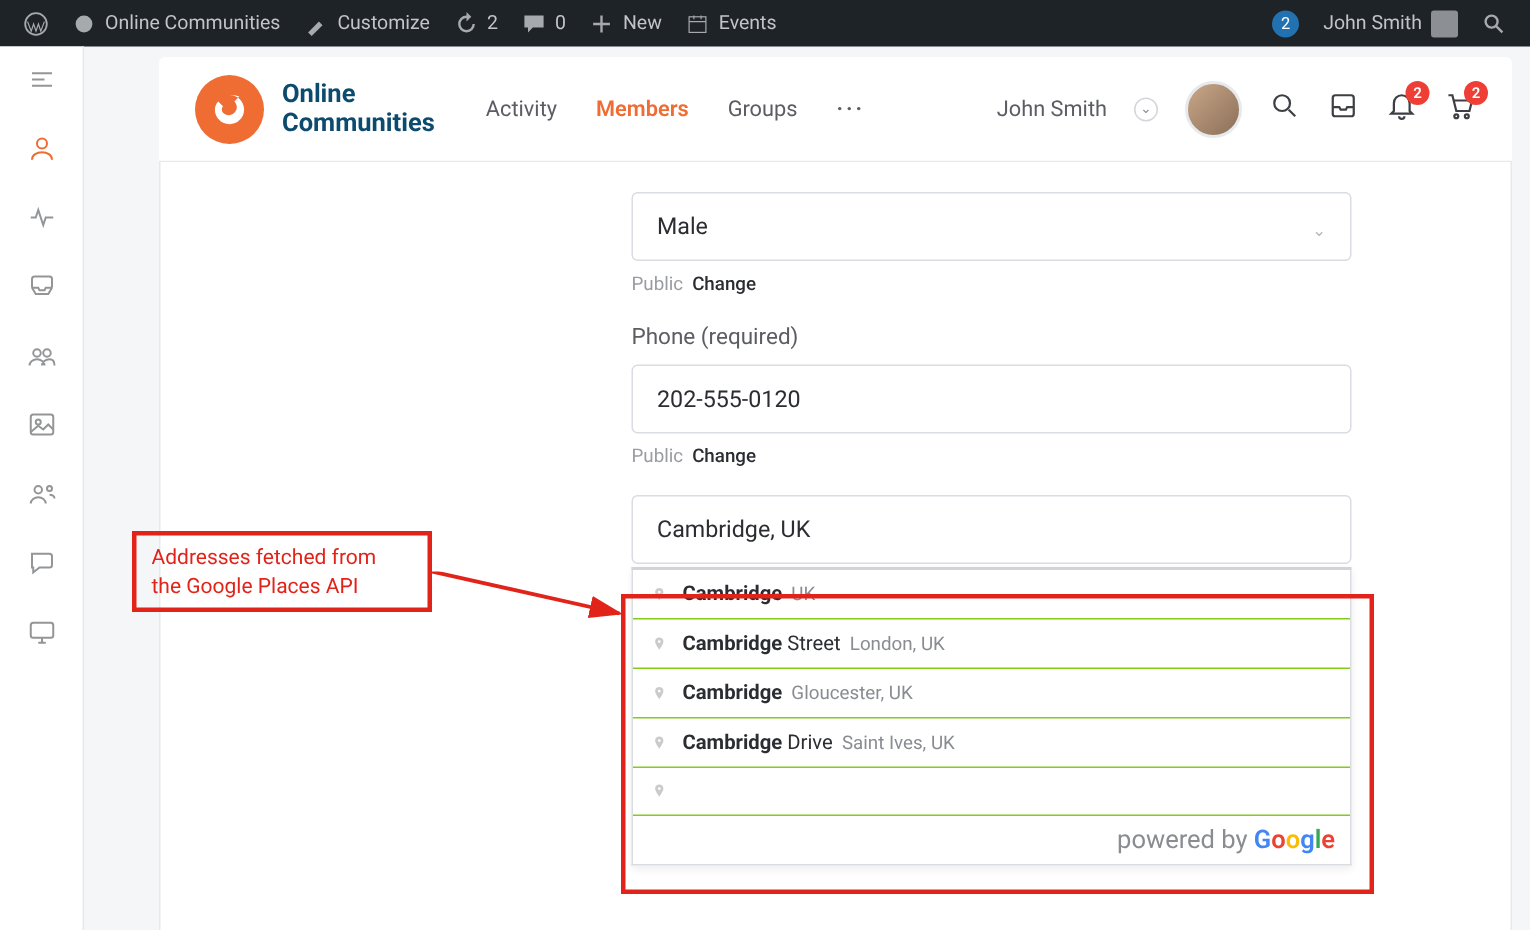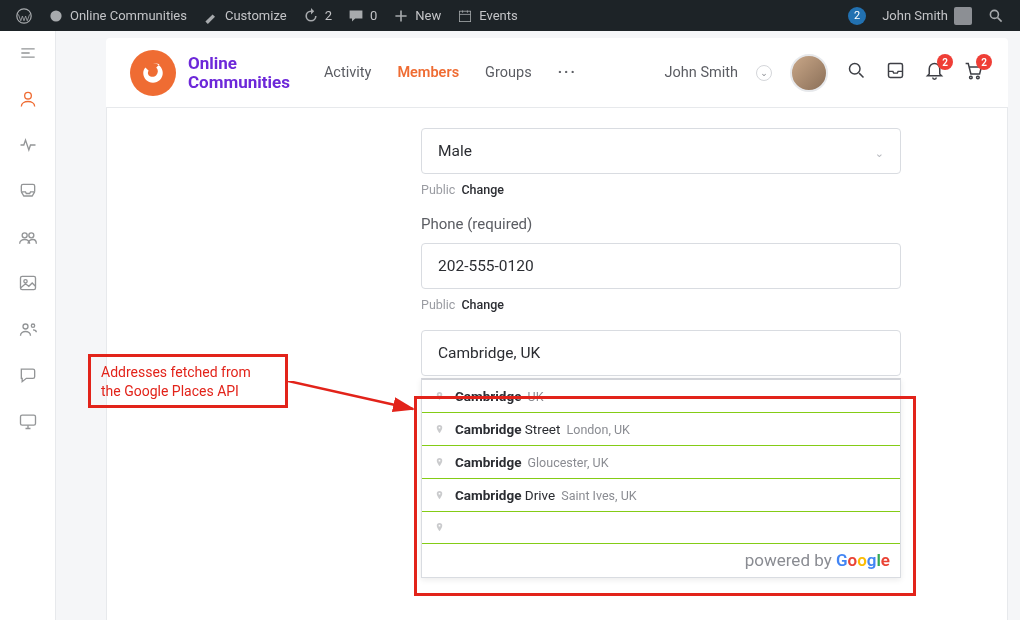--- a/index.html
+++ b/index.html
@@ -16,21 +16,21 @@
 .leftrail{width:56px;background:#fff;border-right:1px solid #e7e9ec;display:flex;flex-direction:column;align-items:center;padding-top:12px;gap:26px}
 .leftrail .ico{width:20px;height:20px;color:#939597;display:flex;align-items:center;justify-content:center;cursor:pointer}
 .leftrail .ico.active{color:#ef6c33}
 .leftrail svg{width:20px;height:20px;stroke:currentColor;fill:none;stroke-width:1.6}
 .main{flex:1;position:relative}
 
 .hdr{background:#fff;height:70px;border-bottom:1px solid #e7e9ec;display:flex;align-items:center;padding:0 24px;gap:20px;margin:7px 12px 0 50px;border-radius:4px 4px 0 0;box-shadow:0 1px 0 rgba(0,0,0,.02)}
 .logo{display:flex;align-items:center;gap:12px;margin-right:14px}
 .logoimg{width:46px;height:46px;background:#ef6c33;border-radius:50%;display:flex;align-items:center;justify-content:center}
 .logoimg svg{width:26px;height:26px;fill:#fff}
-.logotxt{line-height:1.1;font-weight:700;color:#6d28d9;font-size:17px}
+.logotxt{line-height:1.1;font-weight:700;color:#0c4a6e;font-size:17px}
 .nav{display:flex;gap:26px;font-size:14.5px;color:#5b5d63}
 .nav a{cursor:pointer}
 .nav a.act{color:#ef6c33;font-weight:600}
 .nav .more{letter-spacing:2px;font-weight:700}
 .hdr-r{margin-left:auto;display:flex;align-items:center;gap:18px}
 .uname{color:#5b5d63;font-size:14.5px}
 .chev{width:16px;height:16px;border:1px solid #d4d6da;border-radius:50%;display:flex;align-items:center;justify-content:center;font-size:9px;color:#8a8c92}
 .avatar{width:38px;height:38px;border-radius:50%;background:linear-gradient(135deg,#c9a788,#8a6f58);border:2px solid #e7e9ec}
 .hicons{display:flex;gap:18px;color:#3d3f45}
 .hicons .hi{position:relative;cursor:pointer}

